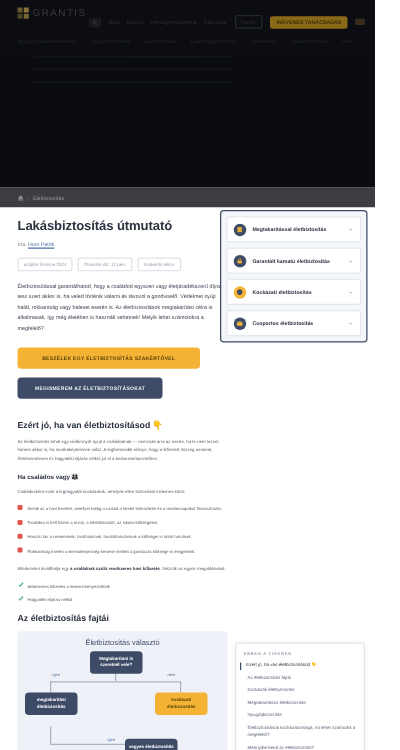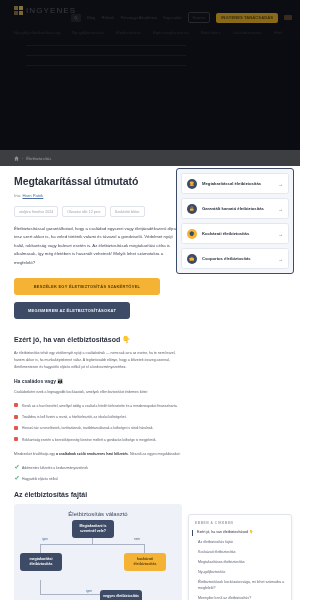--- a/index.html
+++ b/index.html
@@ -208,21 +208,21 @@
 <div id="page">
 
   <div class="topbar">
     <div class="brand">
       <span class="brand-mark">
           <i></i>
           <i></i>
           <i></i>
           <i></i>
         </span>
-      <span class="brand-text">INGYENES</span>
+      <span class="brand-text">GRANTIS</span>
     </div>
 
     <div class="top-nav">
       <span class="tn-search">
         <svg viewBox="0 0 16 16">
             <circle cx="7" cy="7" r="5" fill="none" stroke="#4a4c52" stroke-width="2"></circle>
             <line x1="11" y1="11" x2="15" y2="15" stroke="#4a4c52" stroke-width="2"></line>
           </svg>
       </span>
       <a>Blog</a>
@@ -332,21 +332,21 @@
             <a>Életbiztosítások kockázatossága, mi lehet számodra a megfelelő?</a>
           </li>
         <li>
             <a>Mennyibe kerül az életbiztosítás?</a>
           </li>
 
       </ul>
     </div>
 
     <div class="col-main">
-      <h1 class="title">Megtakarítással útmutató</h1>
+      <h1 class="title">Lakásbiztosítás útmutató</h1>
 
       <div class="byline">
         <span>Írta:</span>
         <a>Horn Patrik</a>
       </div>
 
       <div class="chip-row">
         <span class="chip">utoljára frissítve 2024</span>
         <span class="chip">Olvasási idő: 12 perc</span>
         <span class="chip">Szakértői lektor</span>

